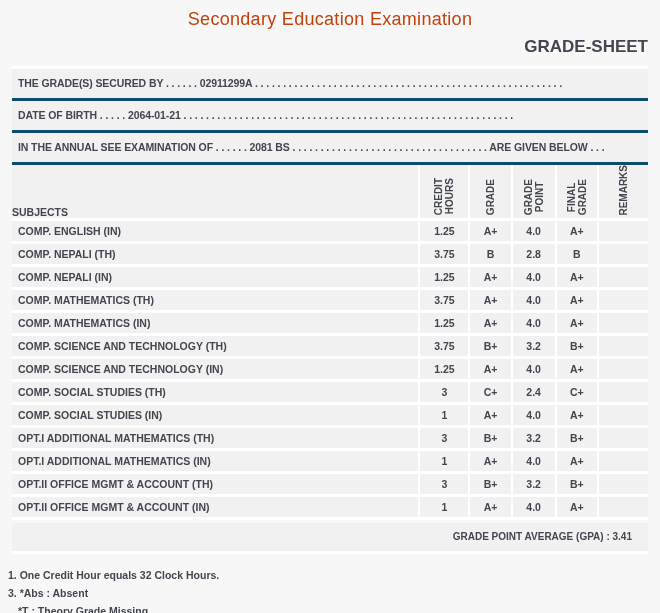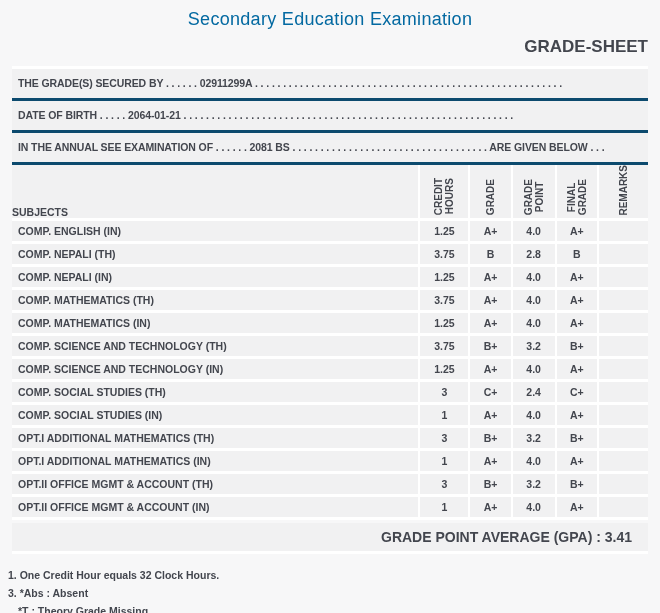--- a/index.html
+++ b/index.html
@@ -5,21 +5,21 @@
   html,body{margin:0;padding:0;}
   body{
     width:660px;height:613px;overflow:hidden;
     background:#f7f7f8;
     font-family:"Liberation Sans","DejaVu Sans",sans-serif;
     color:#43464e;
     -webkit-font-smoothing:antialiased;
   }
   .page{padding:6px 12px 0 12px;}
   .title{
-    text-align:center;color:#0369a1;font-size:18px;font-weight:400;
+    text-align:center;color:#c2410c;font-size:18px;font-weight:400;
     letter-spacing:.3px;padding:3px 0 5px 0;
   }
   .subtitle{
     text-align:right;font-size:17px;font-weight:700;padding:2px 0 9px 0;
   }
   .info-section{border-top:3px solid #fff;}
   .info-row{
     background:#f1f1f2;border-bottom:3px solid #0c4a6e;
     height:21px;line-height:21px;
     font-size:10.5px;font-weight:700;letter-spacing:-.1px;
@@ -48,21 +48,21 @@
     white-space:pre-line;display:inline-block;
     font-size:10px;line-height:11px;font-weight:700;letter-spacing:0;
   }
   tbody td{height:20px;text-align:center;}
   tbody td.subject{text-align:left;padding-left:6px;white-space:nowrap;overflow:hidden;}
   .gpa-row{
     margin-top:3px;background:#f1f1f2;
     border-bottom:3px solid #fff;
     height:28px;line-height:28px;
     text-align:right;padding-right:16px;
-    font-size:14px;font-weight:700;
+    font-size:10px;font-weight:700;
   }
   .notes{margin-top:12px;margin-left:-4px;font-size:10.5px;font-weight:700;}
   .note{height:18px;line-height:18px;white-space:nowrap;}
   .note.indent{padding-left:10px;}
 </style>
 </head>
 <body>
 
 <div class="page">
 

